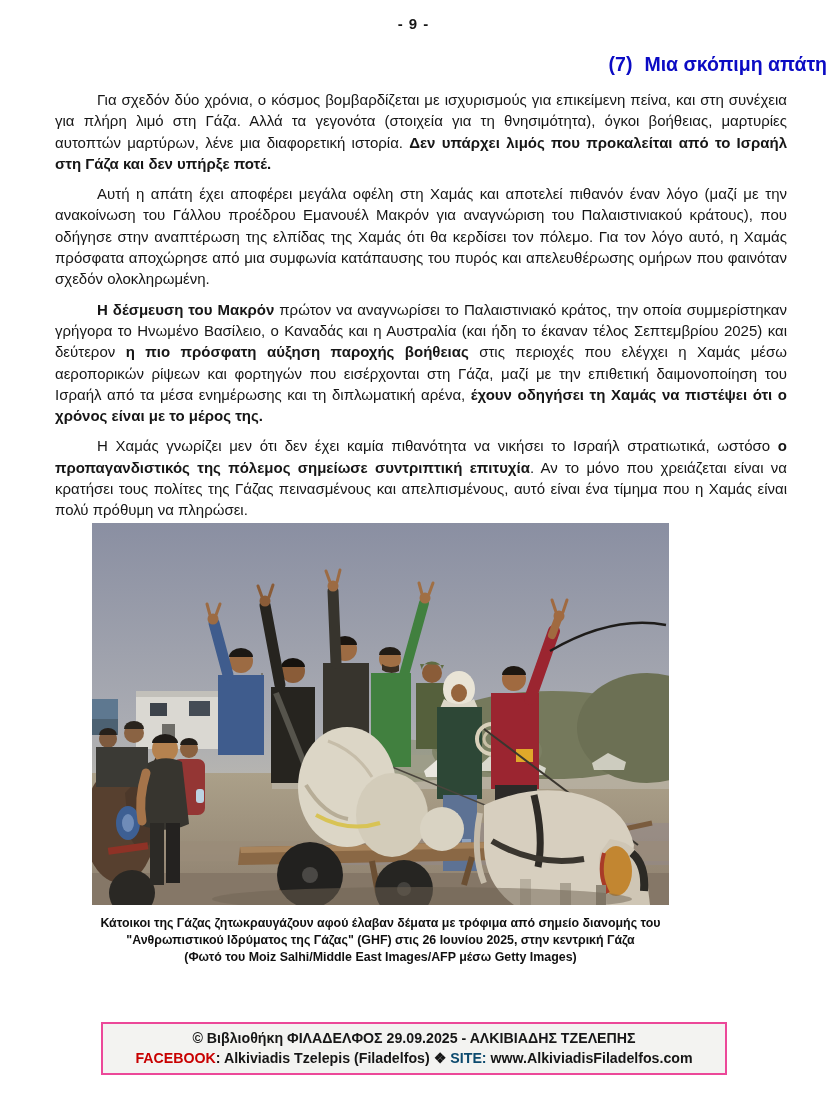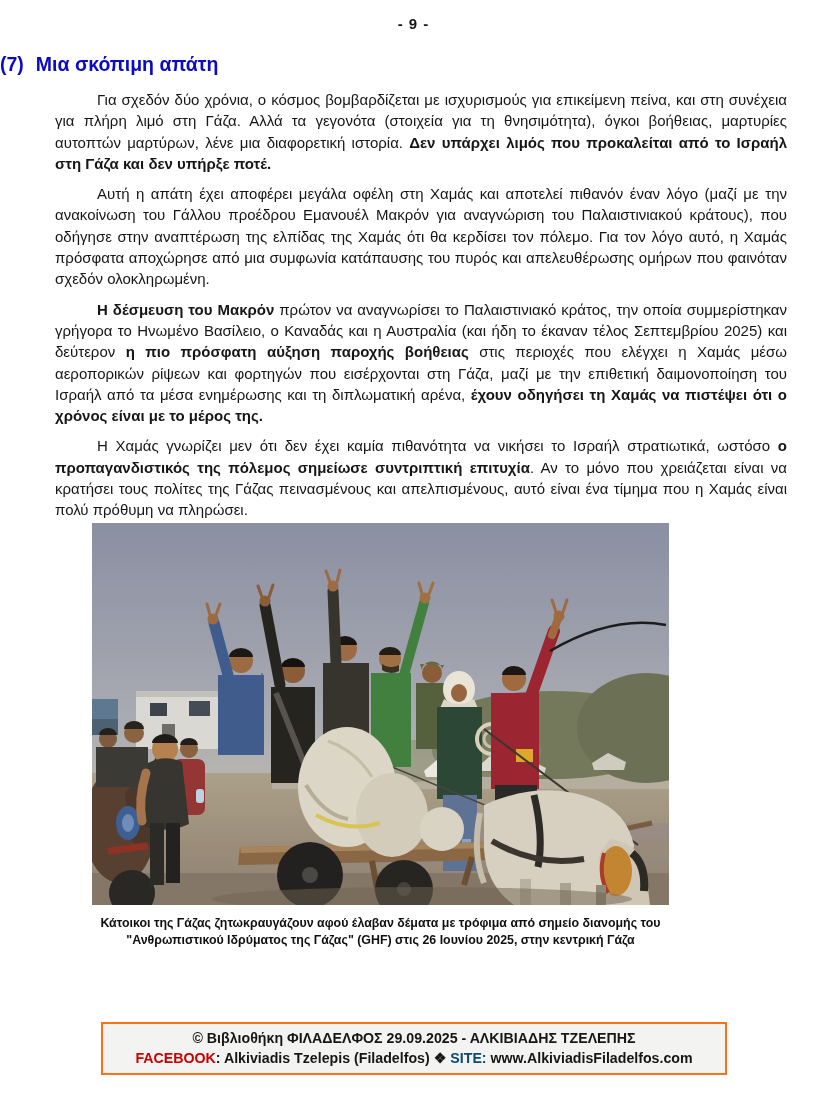--- a/index.html
+++ b/index.html
@@ -9,21 +9,21 @@
     font-family:"Liberation Sans",sans-serif;
     color:#161616;
     position:relative;
     overflow:hidden;
   }
   .page-number{
     text-align:center;font-weight:700;font-size:15px;
     padding-top:15px;letter-spacing:1px;
   }
   .heading{
-    text-align:left;font-size:19.5px;font-weight:700;
+    text-align:right;font-size:19.5px;font-weight:700;
     margin:21px 0 13px 0;
   }
   .heading .h-num{margin-right:12px;}
   .body-text{
     margin:0 40px 0 55px;
     font-size:15px;line-height:21.3px;
     text-align:justify;
   }
   .body-text p{margin:0 0 9px 0;text-indent:42px;}
   .b{font-weight:700;}
@@ -34,21 +34,21 @@
   .photo{
     width:577px;height:382px;margin:0 auto;
     overflow:hidden;line-height:0;
   }
   .caption{
     margin-top:10px;font-size:12.4px;font-weight:700;
     line-height:17px;color:#101010;
   }
   .footer{
     position:absolute;left:101px;top:1022px;width:622px;
-    background:#f3f3f1;border:2px solid #f97316;
+    background:#f3f3f1;border:2px solid #ec4899;
     text-align:center;font-weight:700;font-size:14.2px;
     line-height:20px;padding:4px 0 5px 0;
   }
 </style>
 </head>
 <body>
 
 <div class="page-number">- 9 -</div>
 
 <h1 class="heading" style="color: rgb(11, 11, 196);"><span class="h-num">(7)</span><span>Μια σκόπιμη απάτη</span></h1>
@@ -220,19 +220,20 @@
       <rect x="428" y="356" width="11" height="26" fill="#b8b0a0"></rect>
       <rect x="468" y="360" width="11" height="22" fill="#aaa292"></rect>
       <rect x="504" y="362" width="10" height="20" fill="#8e8676"></rect>
 
       <ellipse cx="330" cy="376" rx="210" ry="12" fill="#6f6354" opacity="0.5"></ellipse>
     </svg>
   </div>
   <figcaption class="caption">
       <div>Κάτοικοι της Γάζας ζητωκραυγάζουν αφού έλαβαν δέματα με τρόφιμα από σημείο διανομής του</div>
       <div>"Ανθρωπιστικού Ιδρύματος της Γάζας" (GHF)  στις 26 Ιουνίου 2025, στην κεντρική Γάζα</div>
+      <div>(Φωτό του Moiz Salhi/Middle East Images/AFP μέσω Getty Images)</div>
     </figcaption>
 </figure>
 
 <div class="footer">
   <div>© Βιβλιοθήκη ΦΙΛΑΔΕΛΦΟΣ 29.09.2025 - ΑΛΚΙΒΙΑΔΗΣ ΤΖΕΛΕΠΗΣ</div>
   <div><span class="b" style="color: rgb(200, 0, 0); margin-top: 24px;">FACEBOOK</span><span class="b">: Alkiviadis Tzelepis (Filadelfos) </span><span class="b">❖ </span><span class="b" style="color: #0c4a6e;">SITE:</span><span class="b"> www.AlkiviadisFiladelfos.com</span></div>
 </div>
 
 </body></html>

